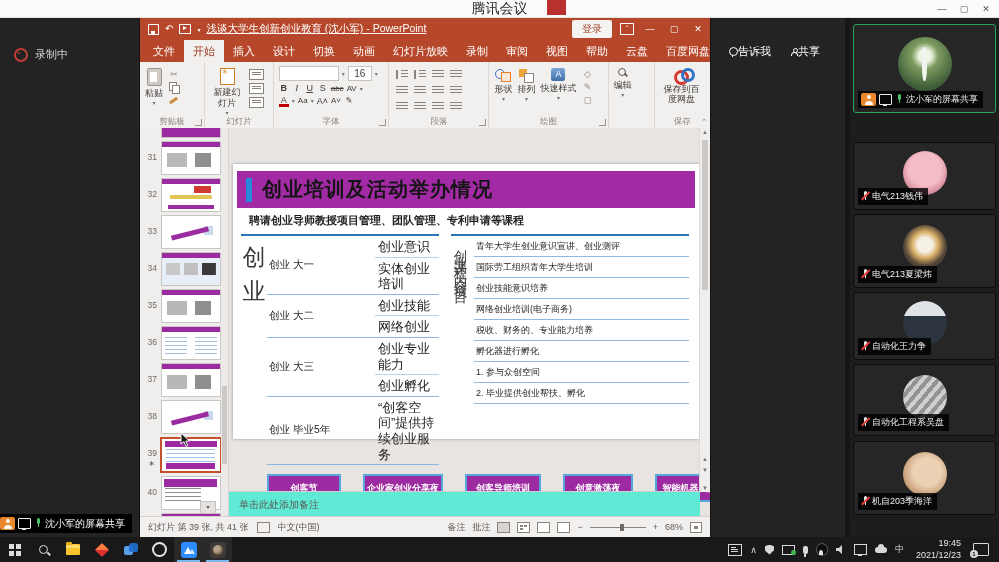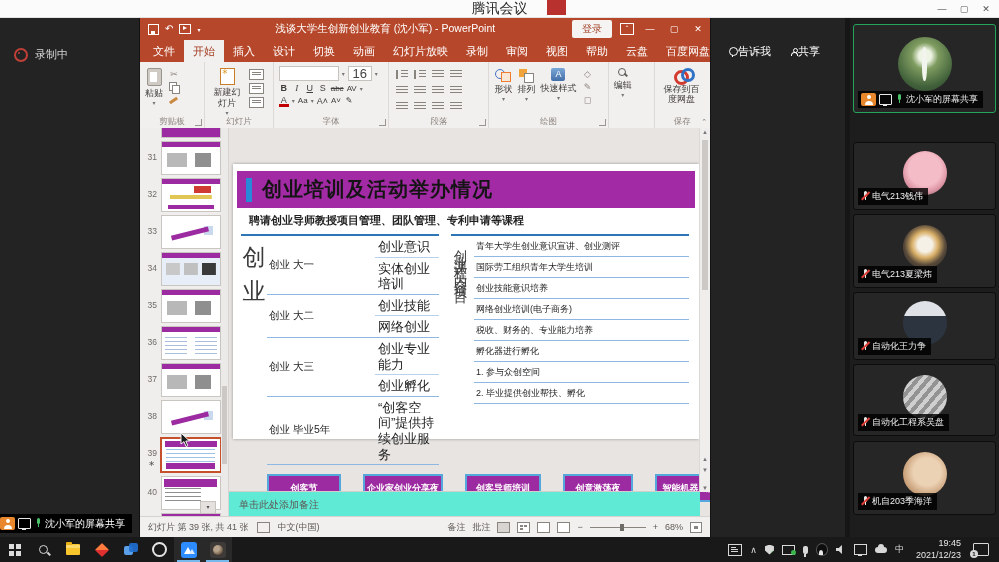--- a/index.html
+++ b/index.html
@@ -19,21 +19,21 @@
   
   .ppt{position:absolute;left:140px;top:18px;width:570px;height:519px;background:#f2f0ef;box-shadow:0 0 0 1px rgba(0,0,0,.45);z-index:4;}
   .ppt-titlebar{height:22px;background:#B7472A;display:flex;align-items:center;color:#fff;}
   .qat{display:flex;align-items:center;gap:6px;padding:0 6px 0 8px;}
   .qat .sv{width:9px;height:9px;border:1px solid #fff;position:relative;}
   .qat .sv::after{content:"";position:absolute;left:2px;bottom:0;width:4px;height:3px;background:#fff;}
   .qat .un{font-size:10px;line-height:10px;}
   .qat .ss{width:10px;height:8px;border:1px solid #fff;position:relative;}
   .qat .ss::after{content:"";position:absolute;left:3px;top:1px;border-left:4px solid #fff;border-top:2px solid transparent;border-bottom:2px solid transparent;}
   .qat .dd{font-size:6px;}
-  .ppt-title{flex:1;text-align:center;font-size:10.5px;white-space:nowrap;overflow:hidden;}
+  .ppt-title{flex:1;font-size:10.5px;white-space:nowrap;overflow:hidden;text-decoration:underline;}
   .login-btn{background:#f6f4f3;color:#9e3c21;font-size:10px;padding:2px 10px;border-radius:2px;margin:0 8px;}
   .rib-display{width:12px;height:10px;border:1px solid #fff;font-size:6px;line-height:9px;text-align:center;margin-right:4px;}
   .ppt-controls{display:flex;}
   .ppt-controls span{width:24px;text-align:center;font-size:9px;}
   .ppt-tabs{height:22px;background:#B7472A;display:flex;align-items:stretch;color:#fff;font-size:11px;padding-left:4px;}
   .tab{padding:0 9px;line-height:22px;white-space:nowrap;}
   .tab.active{background:#f2f0ef;color:#a33c20;}
   .tabs-spacer{flex:1;}
   .tellme,.sharetab{display:flex;align-items:center;padding:0 10px;white-space:nowrap;}
   .bulb{width:7px;height:7px;border:1px solid #fff;border-radius:50%;position:relative;}
@@ -56,21 +56,21 @@
   .mi.copy::after{content:"";position:absolute;left:4px;top:3px;width:6px;height:7px;border:1px solid #8a847e;background:#fff;}
   .mi.brush{position:relative;}
   .mi.brush::after{content:"";position:absolute;left:1px;top:4px;width:9px;height:3px;background:#c98a42;transform:rotate(-35deg);}
   .newslide-ic{width:13px;height:16px;background:#fff;border:1px solid #c87e28;position:relative;}
   .newslide-ic::after{content:"∗";position:absolute;left:1px;top:-2px;color:#e0a030;font-size:8px;}
   .lay{width:13px;height:9px;border:1px solid #8a847e;background:#fff;position:relative;}
   .lay::after{content:"";position:absolute;left:2px;top:2px;right:2px;height:1px;background:#8a847e;box-shadow:0 2px 0 #8a847e;}
   .font-grid{display:flex;flex-direction:column;gap:2px;font-size:9px;color:#4a4642;}
   .frow{display:flex;align-items:center;gap:3px;}
   .fname{width:58px;height:13px;background:#fff;border:1px solid #c6c2be;}
-  .fsize{width:22px;height:13px;background:#fff;border:1px solid #c6c2be;font-size:13px;color:#444;text-align:center;line-height:13px;}
+  .fsize{width:22px;height:13px;background:#fff;border:1px solid #c6c2be;font-size:10px;color:#444;text-align:center;line-height:13px;}
   .fdd{font-size:6px;color:#777;}
   .fbtn{min-width:10px;text-align:center;color:#3f3c39;}
   .fbtn.b{font-weight:bold;}
   .fbtn.i{font-style:italic;font-family:"Liberation Serif","DejaVu Serif",serif;}
   .fbtn.u{text-decoration:underline;}
   .fbtn.s{text-decoration:line-through;}
   .fbtn.colorA{position:relative;padding-bottom:1px;}
   .fbtn.colorA::after{content:"";position:absolute;left:0;right:0;bottom:-1px;height:3px;background:#c00000;}
   .para-grid{display:grid;grid-template-columns:repeat(4,16px);grid-auto-rows:14px;gap:2px;padding-top:2px;}
   .pi{width:12px;height:9px;background:repeating-linear-gradient(#8a847e 0 1px,transparent 1px 3px);background-size:100% 9px;background-repeat:no-repeat;margin:2px;}

